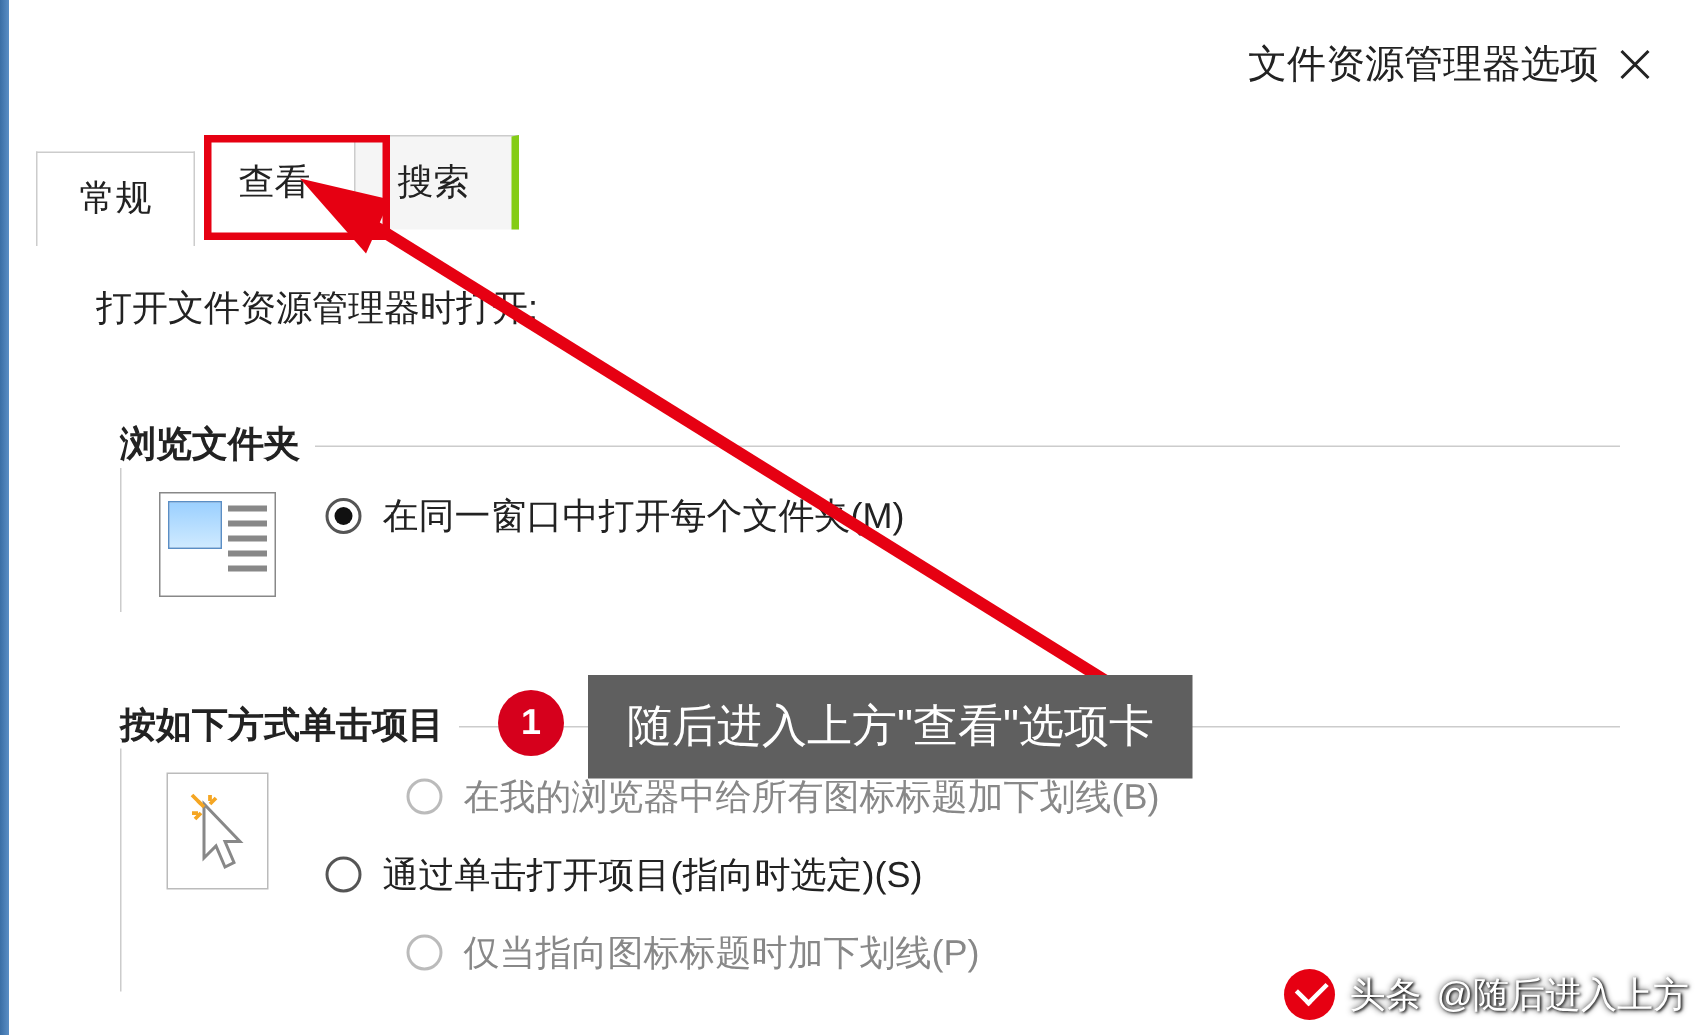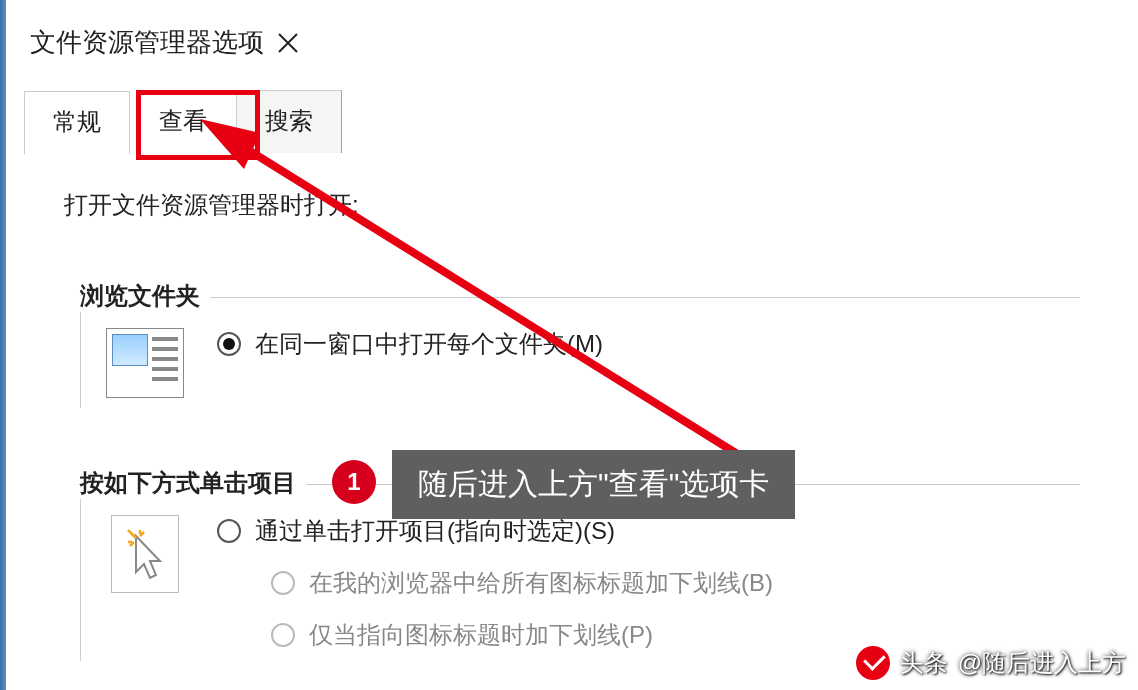--- a/index.html
+++ b/index.html
@@ -19,21 +19,21 @@
   }
   .window {
     position: absolute;
     left: 6px; top: 0; right: 0; bottom: 0;
     background: #fff;
   }
   .titlebar {
     height: 70px;
     display: flex;
     align-items: center;
-    justify-content: flex-start;
+    justify-content: flex-end;
     padding: 15px 24px 0 24px;
   }
   .title {
     font-size: 26px;
     color: #222;
   }
   .close-btn {
     font-size: 30px;
     line-height: 1;
     width: 48px; height: 48px;
@@ -59,29 +59,29 @@
     border: 1px solid transparent;
     border-bottom: none;
     cursor: pointer;
     background: #fff;
     position: relative;
   }
   .tab.active {
     border-top: 1px solid #ccc;
     border-left: 1px solid #ccc;
     border-right: 1px solid #ccc;
-    top: 1px;
+    top: 11px;
   }
   .tab-view {
     
   }
   .tab-search {
     border-top: 1px solid #ccc;
     border-left: 1px solid #ccc;
-    border-right: 1px solid #84cc16;
+    border-right: 5px solid #84cc16;
     background: #f5f5f5;
   }
   .highlight-box {
     position: absolute;
     border: 5px solid #e60012;
     pointer-events: none;
     z-index: 50;
   }
   .content {
     padding: 36px 40px 0 40px;
@@ -330,27 +330,27 @@
             <div class="opt-icon-col">
               <div class="cursor-icon">
                 <svg class="cursor-svg" viewBox="0 0 46 56">
                   <path d="M14 10 L14 46 L22 38 L28 52 L34 49 L28 35 L38 35 Z" fill="#fff" stroke="#888" stroke-width="2"></path>
                   <path d="M6 6 L2 2 M10 2 L10 -2 M2 10 L-2 10" stroke="#f5a623" stroke-width="2.5" transform="translate(8,6)"></path>
                   <path d="M0 0 L-6 -6 M6 0 L10 -4 M0 6 L-4 10" stroke="#f5a623" stroke-width="2.5" transform="translate(12,10)"></path>
                 </svg>
               </div>
             </div>
             <div class="opts">
+              <label class="radio-row sub">
+                <span class="radio-circle disabled"></span>
+                <span>在我的浏览器中给所有图标标题加下划线(B)</span>
+              </label>
               <label class="radio-row">
                 <span class="radio-circle"></span>
                 <span>通过单击打开项目(指向时选定)(S)</span>
-              </label>
-              <label class="radio-row sub">
-                <span class="radio-circle disabled"></span>
-                <span>在我的浏览器中给所有图标标题加下划线(B)</span>
               </label>
               <label class="radio-row sub">
                 <span class="radio-circle disabled"></span>
                 <span>仅当指向图标标题时加下划线(P)</span>
               </label>
             </div>
           </div>
         </div>
       </div>
 

